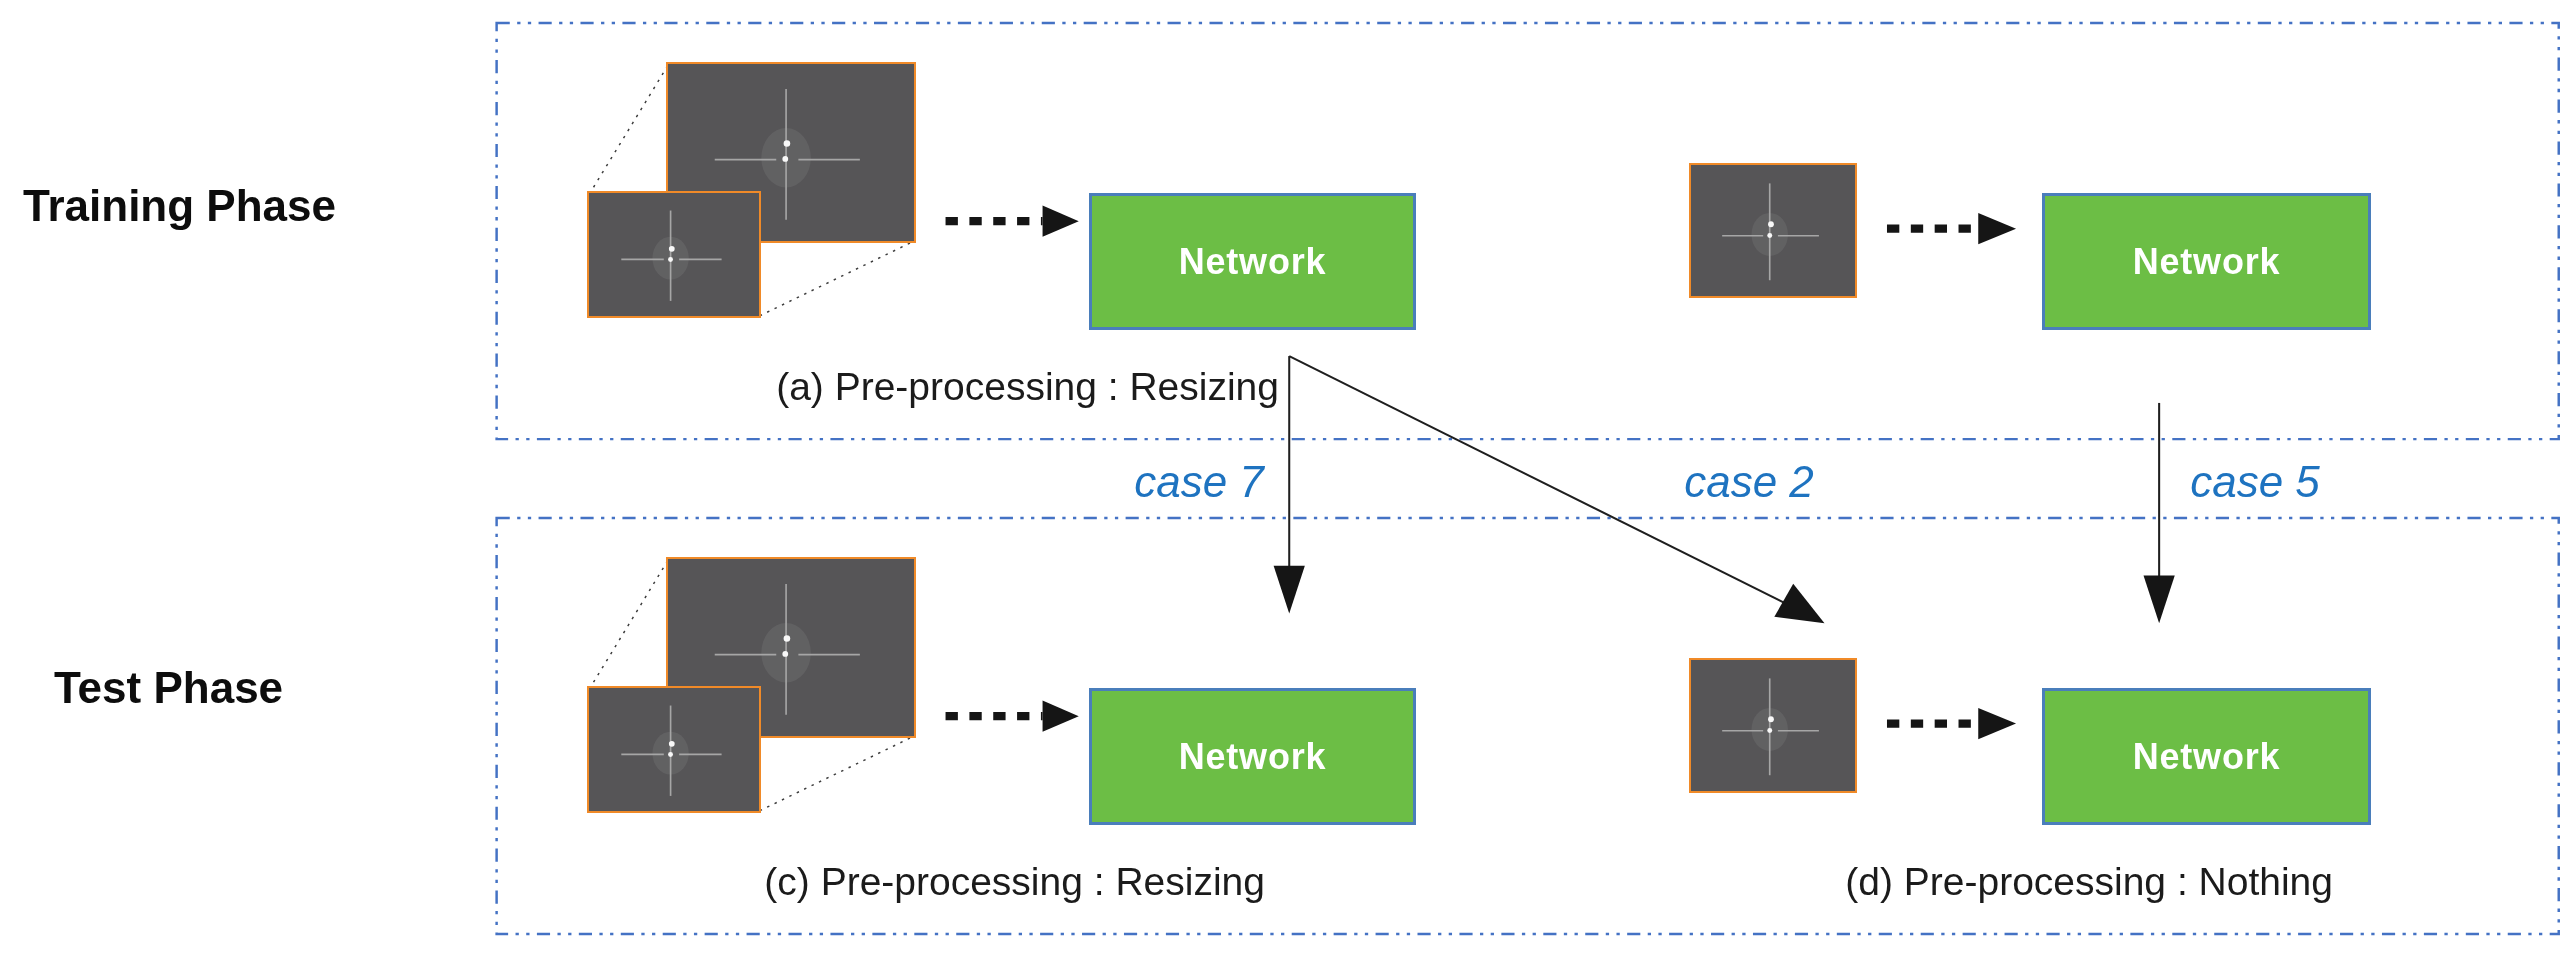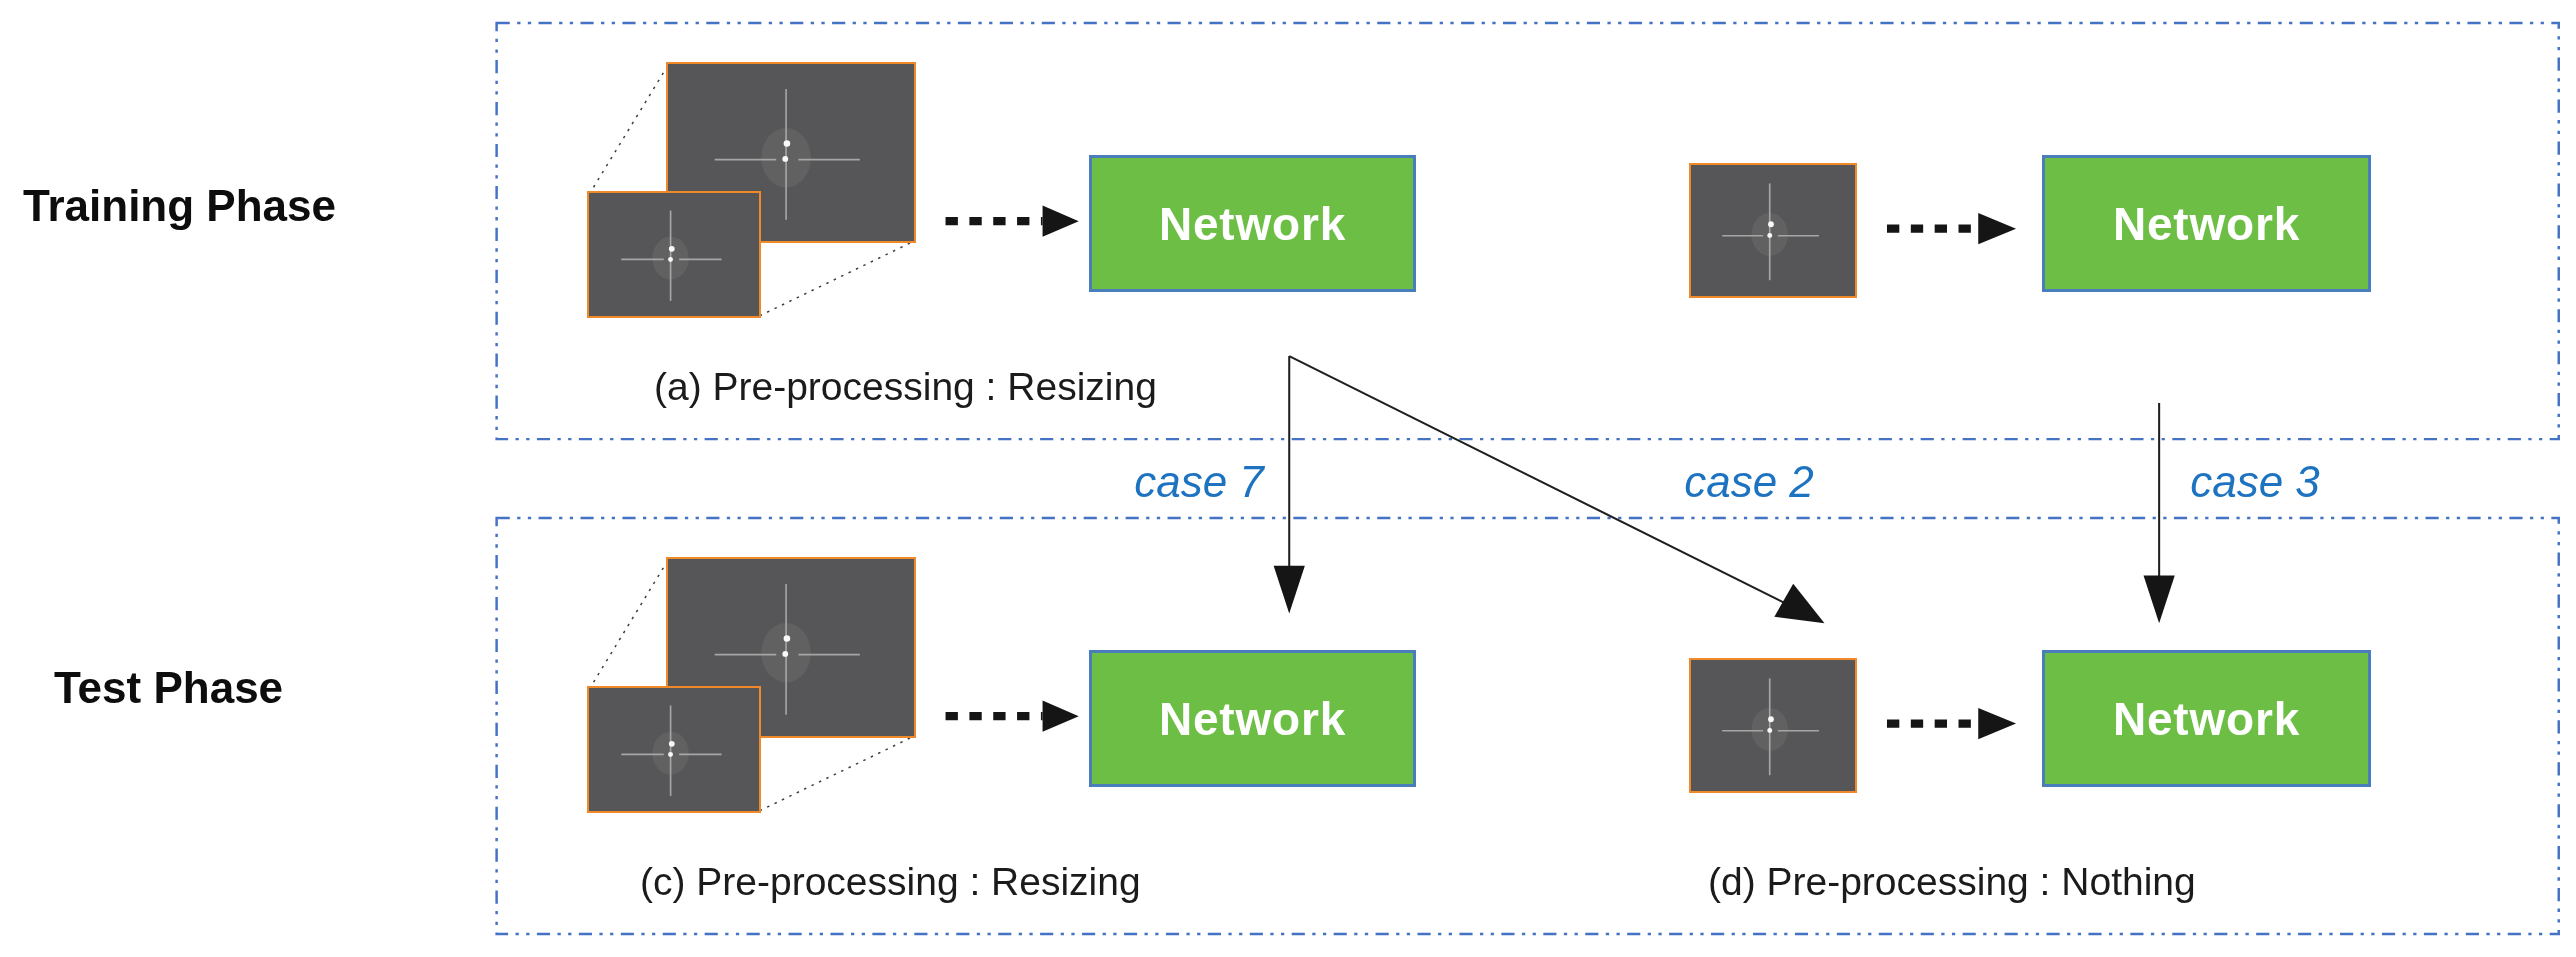--- a/index.html
+++ b/index.html
@@ -39,27 +39,27 @@
   .sensor svg { position:absolute; left:0; top:0; width:100%; height:100%; }
   .xline { stroke:#a6a6a6; stroke-width:2; }
   .xglow { fill:#ffffff; opacity:0.07; }
   .dot  { fill:#f8f8f8; }
 
   
   .network {
     position:absolute; box-sizing:border-box;
     background:var(--network-fill,#6CBE45);
     border:3.3px solid var(--network-border,#4A7EBB);
-    color:#ffffff; font-weight:bold; font-size:46px;
+    color:#ffffff; font-weight:bold; font-size:36px;
     display:flex; align-items:center; justify-content:center;
-    z-index:2; letter-spacing:0.8px;
+    z-index:2; letter-spacing:0.8px;margin-top:38px;
   }
 
   .caption {
-    position:absolute; width:625px; text-align:left;
+    position:absolute; width:625px; text-align:right;
     font-size:39px; color:var(--caption-text,#1B1B1B); z-index:2; white-space:nowrap;
   }
   .case-label {
     position:absolute; width:214px; text-align:center;
     font-style:italic; font-size:44px; color:var(--case-text,#1E73C0); z-index:2; white-space:nowrap;
   }
   .phase-label {
     position:absolute; font-weight:bold; font-size:44px; color:#0d0d0d; z-index:2; white-space:nowrap;
   }
 </style>
@@ -134,21 +134,21 @@
       <line class="xline" x1="19%" y1="54%" x2="44%" y2="54%"></line>
       <line class="xline" x1="53%" y1="54%" x2="78%" y2="54%"></line>
       <rect class="dot" x="47%" y="43%" width="7" height="7" rx="3.5"></rect>
       <rect class="dot" x="46.5%" y="52%" width="6" height="6" rx="3"></rect>
     </svg>
   </div>
   <div class="network" style="left:2042px; top:155px; width:329px; height:137px;">Network</div>
 
   <div class="case-label" style="left:1092px; top:457px;">case 7</div>
   <div class="case-label" style="left:1642px; top:457px;">case 2</div>
-  <div class="case-label" style="left:2148px; top:457px;">case 3</div>
+  <div class="case-label" style="left:2148px; top:457px;">case 5</div>
 
   <div class="sensor back" style="left:666px; top:557px; width:250px; height:181px;">
     <svg viewBox="0 0 298 214" width="245" height="176">
       <ellipse class="xglow" cx="48%" cy="53%" rx="30" ry="36"></ellipse>
       <line class="xline" x1="48%" y1="14%" x2="48%" y2="88%"></line>
       <line class="xline" x1="19%" y1="54%" x2="44%" y2="54%"></line>
       <line class="xline" x1="53%" y1="54%" x2="78%" y2="54%"></line>
       <rect class="dot" x="47%" y="43%" width="8" height="8" rx="4"></rect>
       <rect class="dot" x="46.5%" y="52%" width="7" height="7" rx="3.5"></rect>
     </svg>

